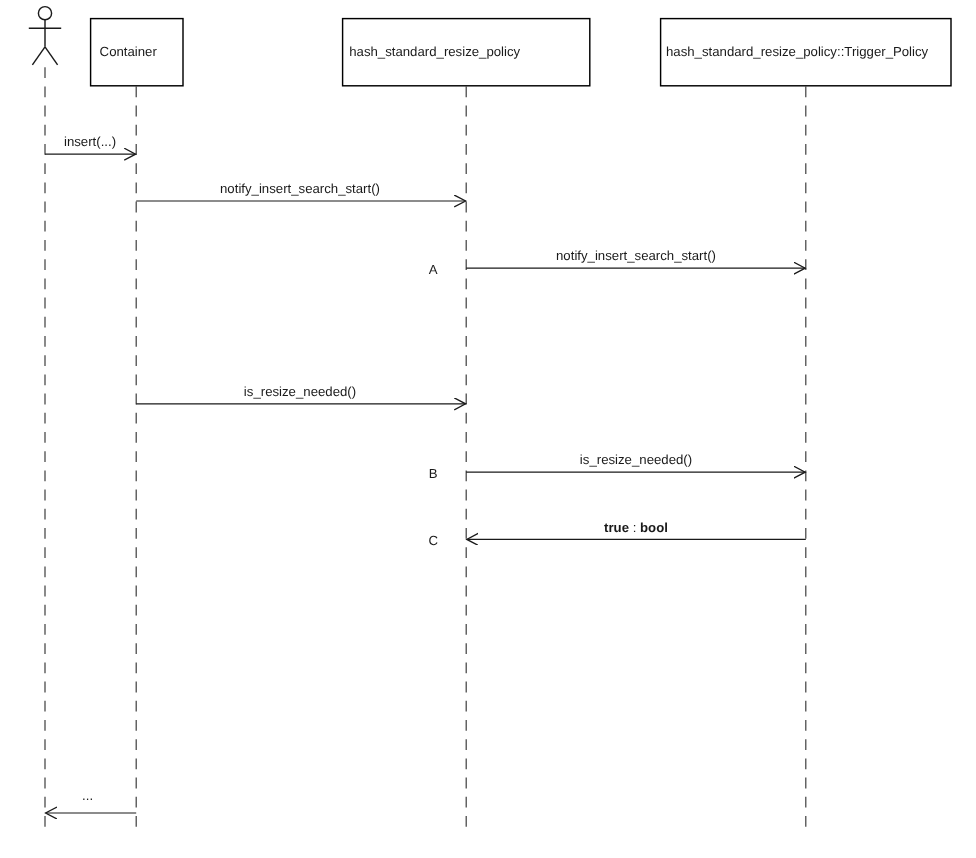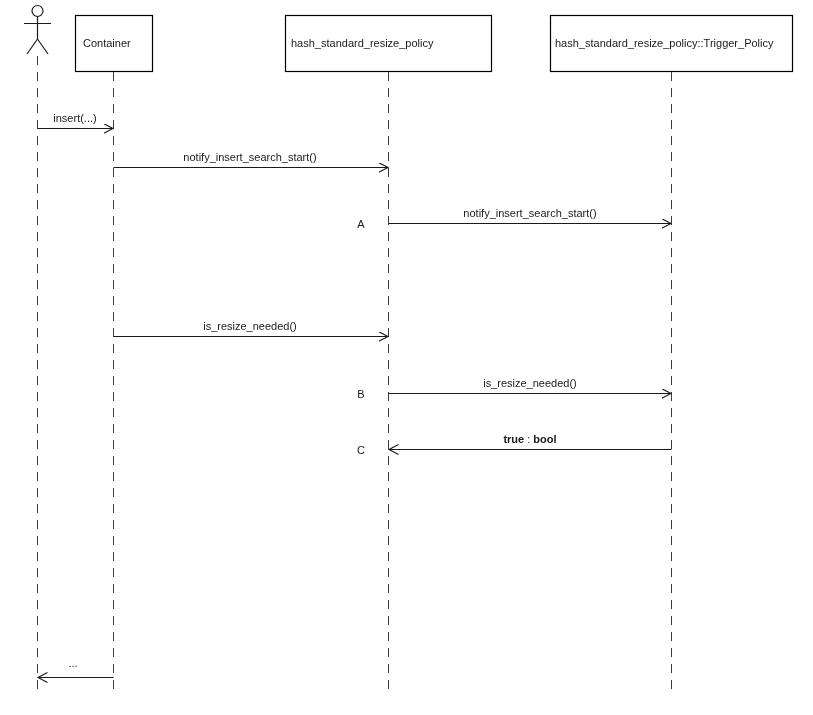--- a/index.html
+++ b/index.html
@@ -6,21 +6,20 @@
     margin: 0;
     padding: 0;
     background: #ffffff;
   }
   .canvas {
     position: relative;
     width: 813px;
     height: 715px;
     background: #ffffff;
     overflow: hidden;
-    border-radius: 21px;
   }
   svg {
     display: block;
   }
   svg text {
     font-family: "Liberation Sans", sans-serif;
     font-size: 11px;
     fill: #1a1a1a;
   }
   .participant-box {

